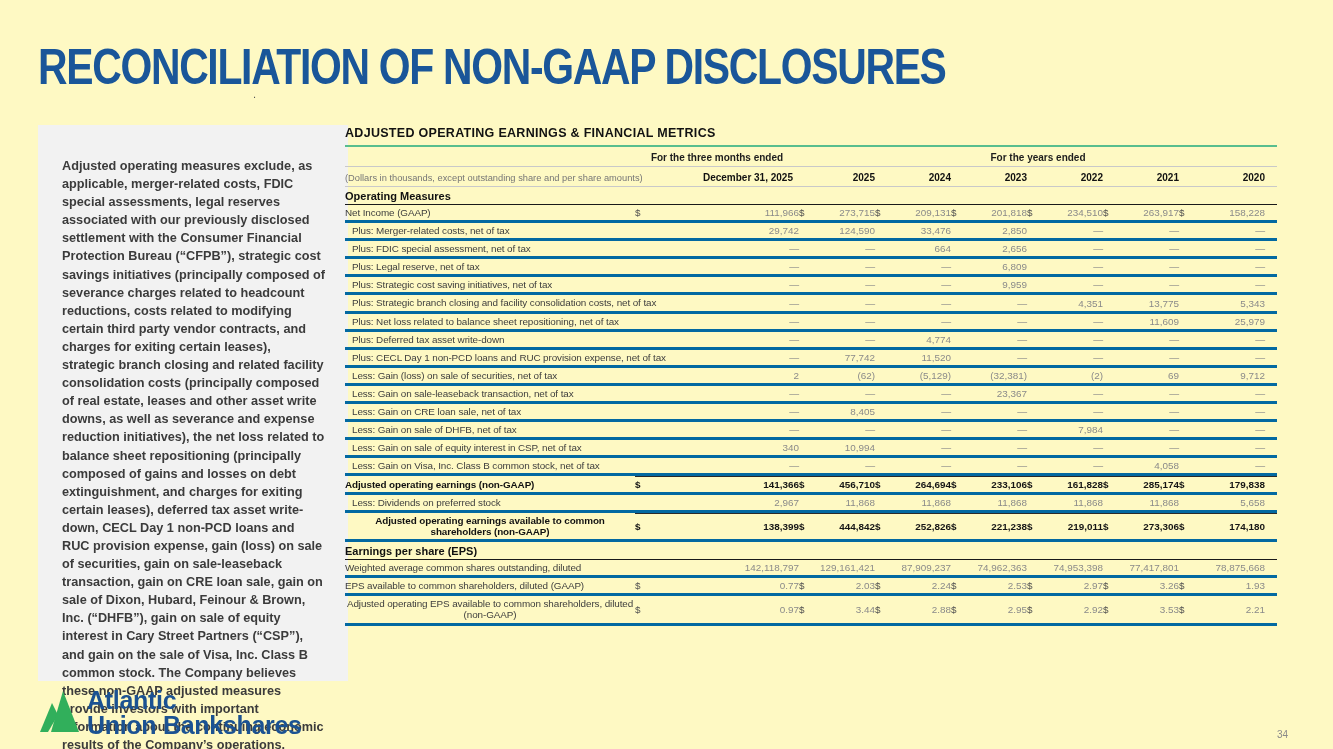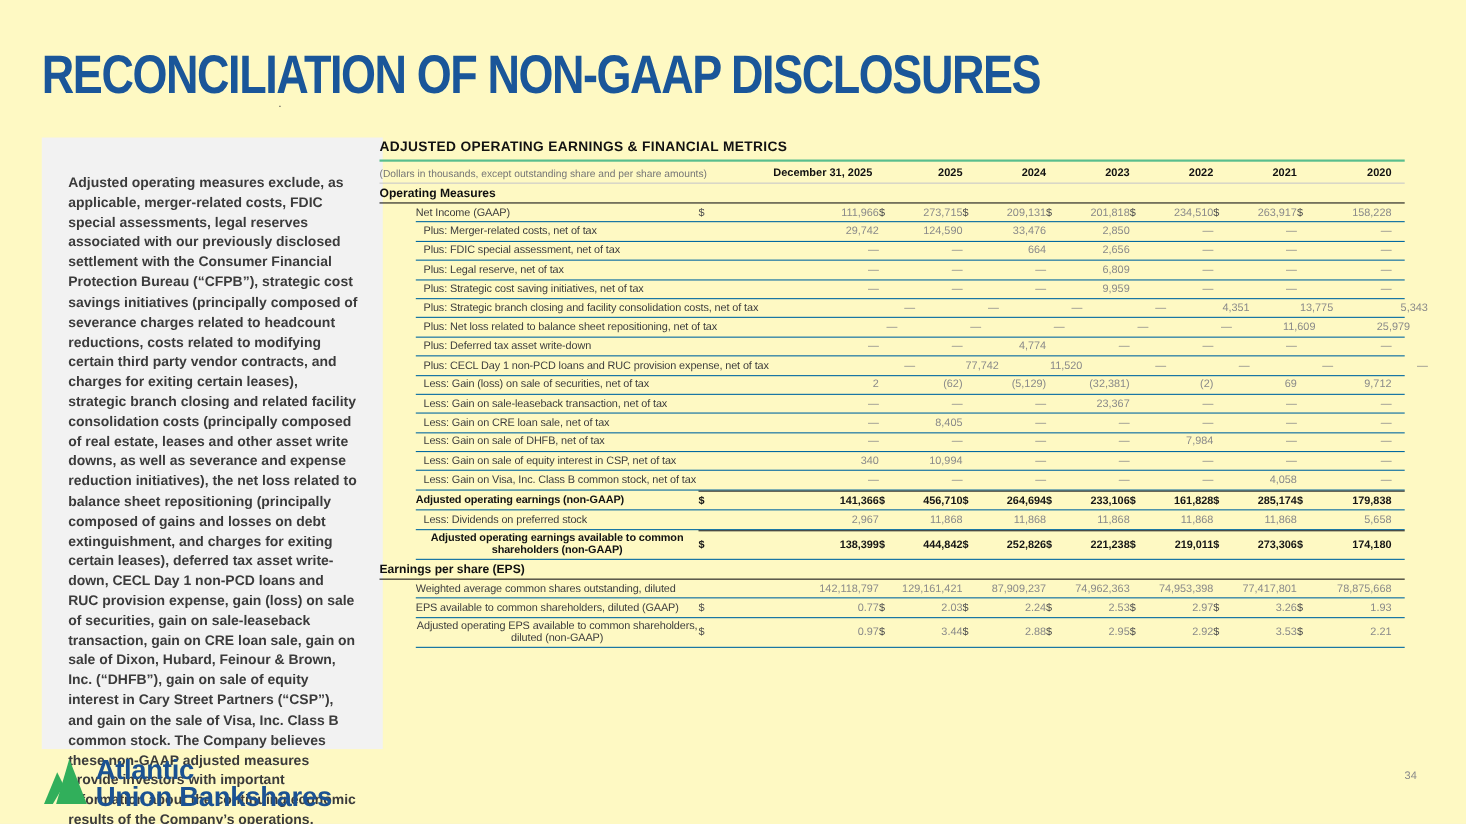--- a/index.html
+++ b/index.html
@@ -33,58 +33,63 @@
               border-bottom:1px solid #c9c9c9; padding-bottom:3px; }
   .head-label { width:290px; font-size:9.3px; color:#767676; white-space:nowrap; }
   .head-cols, .nums { width:642px; display:grid;
               grid-template-columns:164px 76px 76px 76px 76px 76px 98px; }
   .head-cols .hc { font-size:10px; font-weight:700; text-align:right; color:#111;padding-left:36px; }
   .head-cols .hc.c1 { padding-right:6px; }
   .head-cols .hc.c7 { padding-right:12px; }
 
   .section-row { font-size:11px; font-weight:700; color:#101010;
                  border-bottom:1.2px solid #1a1a1a; padding:3px 0 2px; }
-  .trow { display:flex; align-items:center; border-bottom:1px solid #0369a1; min-height:17.4px;margin-left:33px; }
+  .trow { display:flex; align-items:center; border-bottom:3px solid #0369a1; min-height:17.4px; }
   .trow .label { width:290px; font-size:9.9px; letter-spacing:-0.1px; color:#3d3d3d;
                  line-height:1.12; padding:2px 0; white-space:nowrap; overflow:visible; }
   .trow.wrap .label { white-space:normal;text-align:center; }
   .trow.indent .label { padding-left:7px; }
   .cell { display:flex; justify-content:space-between; align-items:center;
           font-size:9.9px; color:#8a8a8a; }
   .cell .d { color:#4f4f4f; }
   .cell.c7 { padding-right:12px; }
   .trow.subtotal { min-height:18.5px; }
   .trow.subtotal .label { font-weight:700; color:#111; }
   .trow.subtotal .nums { border-top:1.4px solid #2a2a2a; align-self:stretch; align-items:center; }
   .trow.subtotal .cell { font-weight:700; color:#151515; }
   .trow.subtotal .cell .d { color:#151515; }
 
   
   .logo { position:absolute; left:40px; top:688px; display:flex; align-items:center; gap:7px; }
   .logo-text { font-size:25px; font-weight:800; color:#1B5292; line-height:0.98;
                letter-spacing:-0.3px; }
 
-  .page-number { position:absolute; right:45px; bottom:38px; font-size:10px; color:#8a8a8a; }
+  .page-number { position:absolute; right:45px; bottom:9px; font-size:10px; color:#8a8a8a; }
 </style>
 </head>
 <body>
 
 <div class="slide">
 
   <div class="title">RECONCILIATION OF NON-GAAP DISCLOSURES</div>
   <span class="footnote-dot">.</span>
 
   <div class="panel">
     <div class="txt">Adjusted operating measures exclude, as applicable, merger-related costs, FDIC special assessments, legal reserves associated with our previously disclosed settlement with the Consumer Financial Protection Bureau (“CFPB”), strategic cost savings initiatives (principally composed of severance charges related to headcount reductions, costs related to modifying certain third party vendor contracts, and charges for exiting certain leases), strategic branch closing and related facility consolidation costs (principally composed of real estate, leases and other asset write downs, as well as severance and expense reduction initiatives), the net loss related to balance sheet repositioning (principally composed of gains and losses on debt extinguishment, and charges for exiting certain leases), deferred tax asset write-down, CECL Day 1 non-PCD loans and RUC provision expense, gain (loss) on sale of securities, gain on sale-leaseback transaction, gain on CRE loan sale, gain on sale of Dixon, Hubard, Feinour &amp; Brown, Inc. (“DHFB”), gain on sale of equity interest in Cary Street Partners (“CSP”), and gain on the sale of Visa, Inc. Class B common stock. The Company believes these non-GAAP adjusted measures provide investors with important information about the continuing economic results of the Company’s operations.</div>
   </div>
 
   <div class="tableWrap">
     <div class="tbl-title">ADJUSTED OPERATING EARNINGS &amp; FINANCIAL METRICS</div>
     <div class="accent"></div>
 
+    <div class="grp-row">
+      <div class="grp-spacer"></div>
+      <div class="grp-three">For the three months ended</div>
+      <div class="grp-years">For the years ended</div>
+    </div>
 
     <div class="head-row">
       <div class="head-label">(Dollars in thousands, except outstanding share and per share amounts)</div>
       <div class="head-cols" id="col-heads">
           <div class="hc c1">December 31, 2025</div>
           <div class="hc cm">2025</div>
           <div class="hc cm">2024</div>
           <div class="hc cm">2023</div>
           <div class="hc cm">2022</div>
           <div class="hc cm">2021</div>

